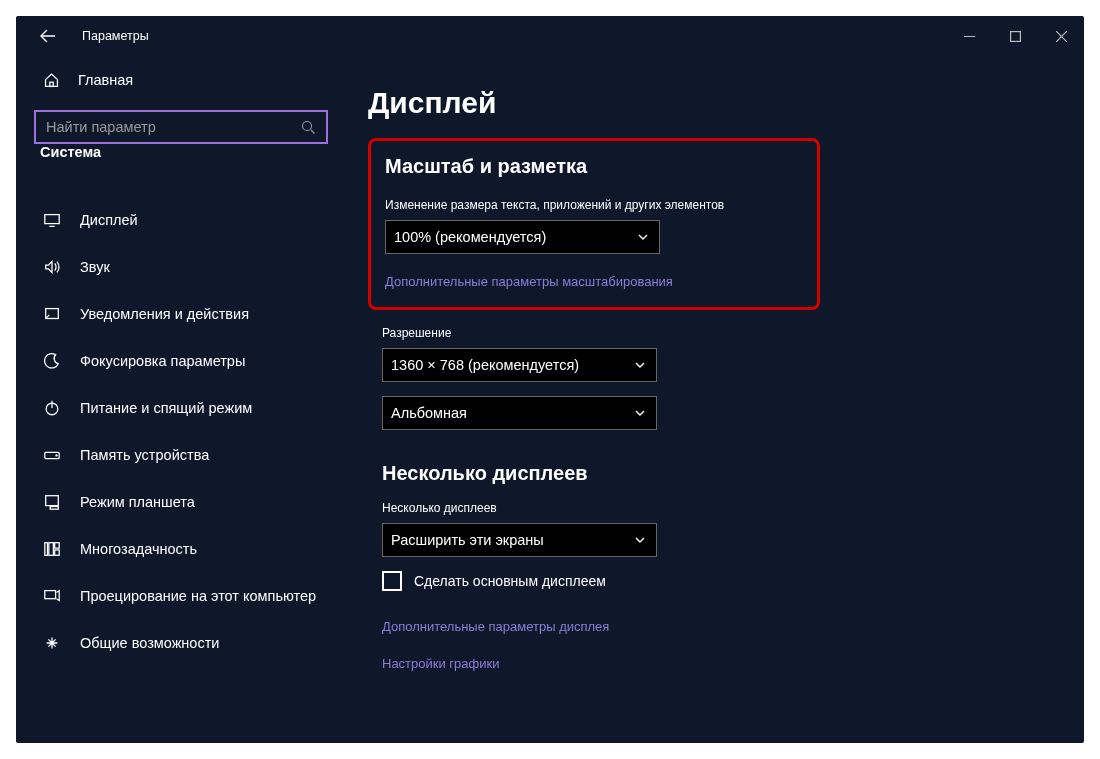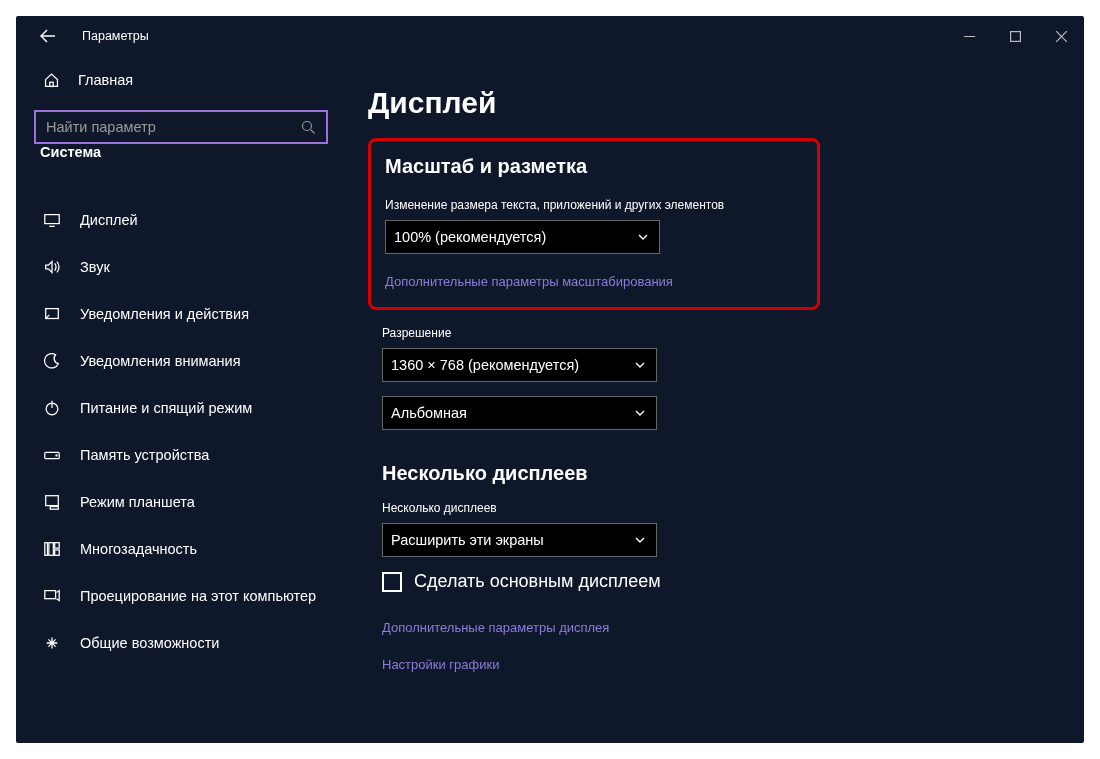--- a/index.html
+++ b/index.html
@@ -121,21 +121,21 @@
       border: 1px solid #666;
       display: flex; align-items: center; justify-content: space-between;
       padding: 0 8px; font-size: 14.5px;
       background: #000;
     }
     .chev { width: 14px; }
     .link { color: #8b7dd8; font-size: 13px; cursor: pointer; }
     .spacer-md { height: 20px; }
     .content-block { margin-left: 14px; }
     .checkbox-row {
-      display: flex; align-items: center; gap: 12px; font-size: 18px;
+      display: flex; align-items: center; gap: 12px; font-size: 14px;
       margin-top: 14px; margin-bottom: 28px;
     }
     .checkbox {
       width: 20px; height: 20px; border: 2px solid #fff;
     }
     .sub-title { font-size: 20px; font-weight: 600; margin-bottom: 16px; margin-top: 20px;}
     svg { display:block; }
   </style>
 </head>
 <body>
@@ -222,21 +222,21 @@
             </svg>
         </span>
         <span>Уведомления и действия</span>
       </div>
       <div class="nav-item">
         <span class="icon">
           <svg width="18" height="18" viewBox="0 0 20 20" fill="none" stroke="#fff" stroke-width="1.4">
               <path d="M14 3 A8 8 0 1 0 17 13 A6 6 0 0 1 14 3 Z"></path>
             </svg>
         </span>
-        <span>Уведомления внимания</span>
+        <span>Фокусировка параметры</span>
       </div>
       <div class="nav-item">
         <span class="icon">
           <svg width="18" height="18" viewBox="0 0 20 20" fill="none" stroke="#fff" stroke-width="1.4">
               <circle cx="10" cy="11" r="6.5"></circle>
               <line x1="10" y1="2" x2="10" y2="10"></line>
             </svg>
         </span>
         <span>Питание и спящий режим</span>
       </div>

